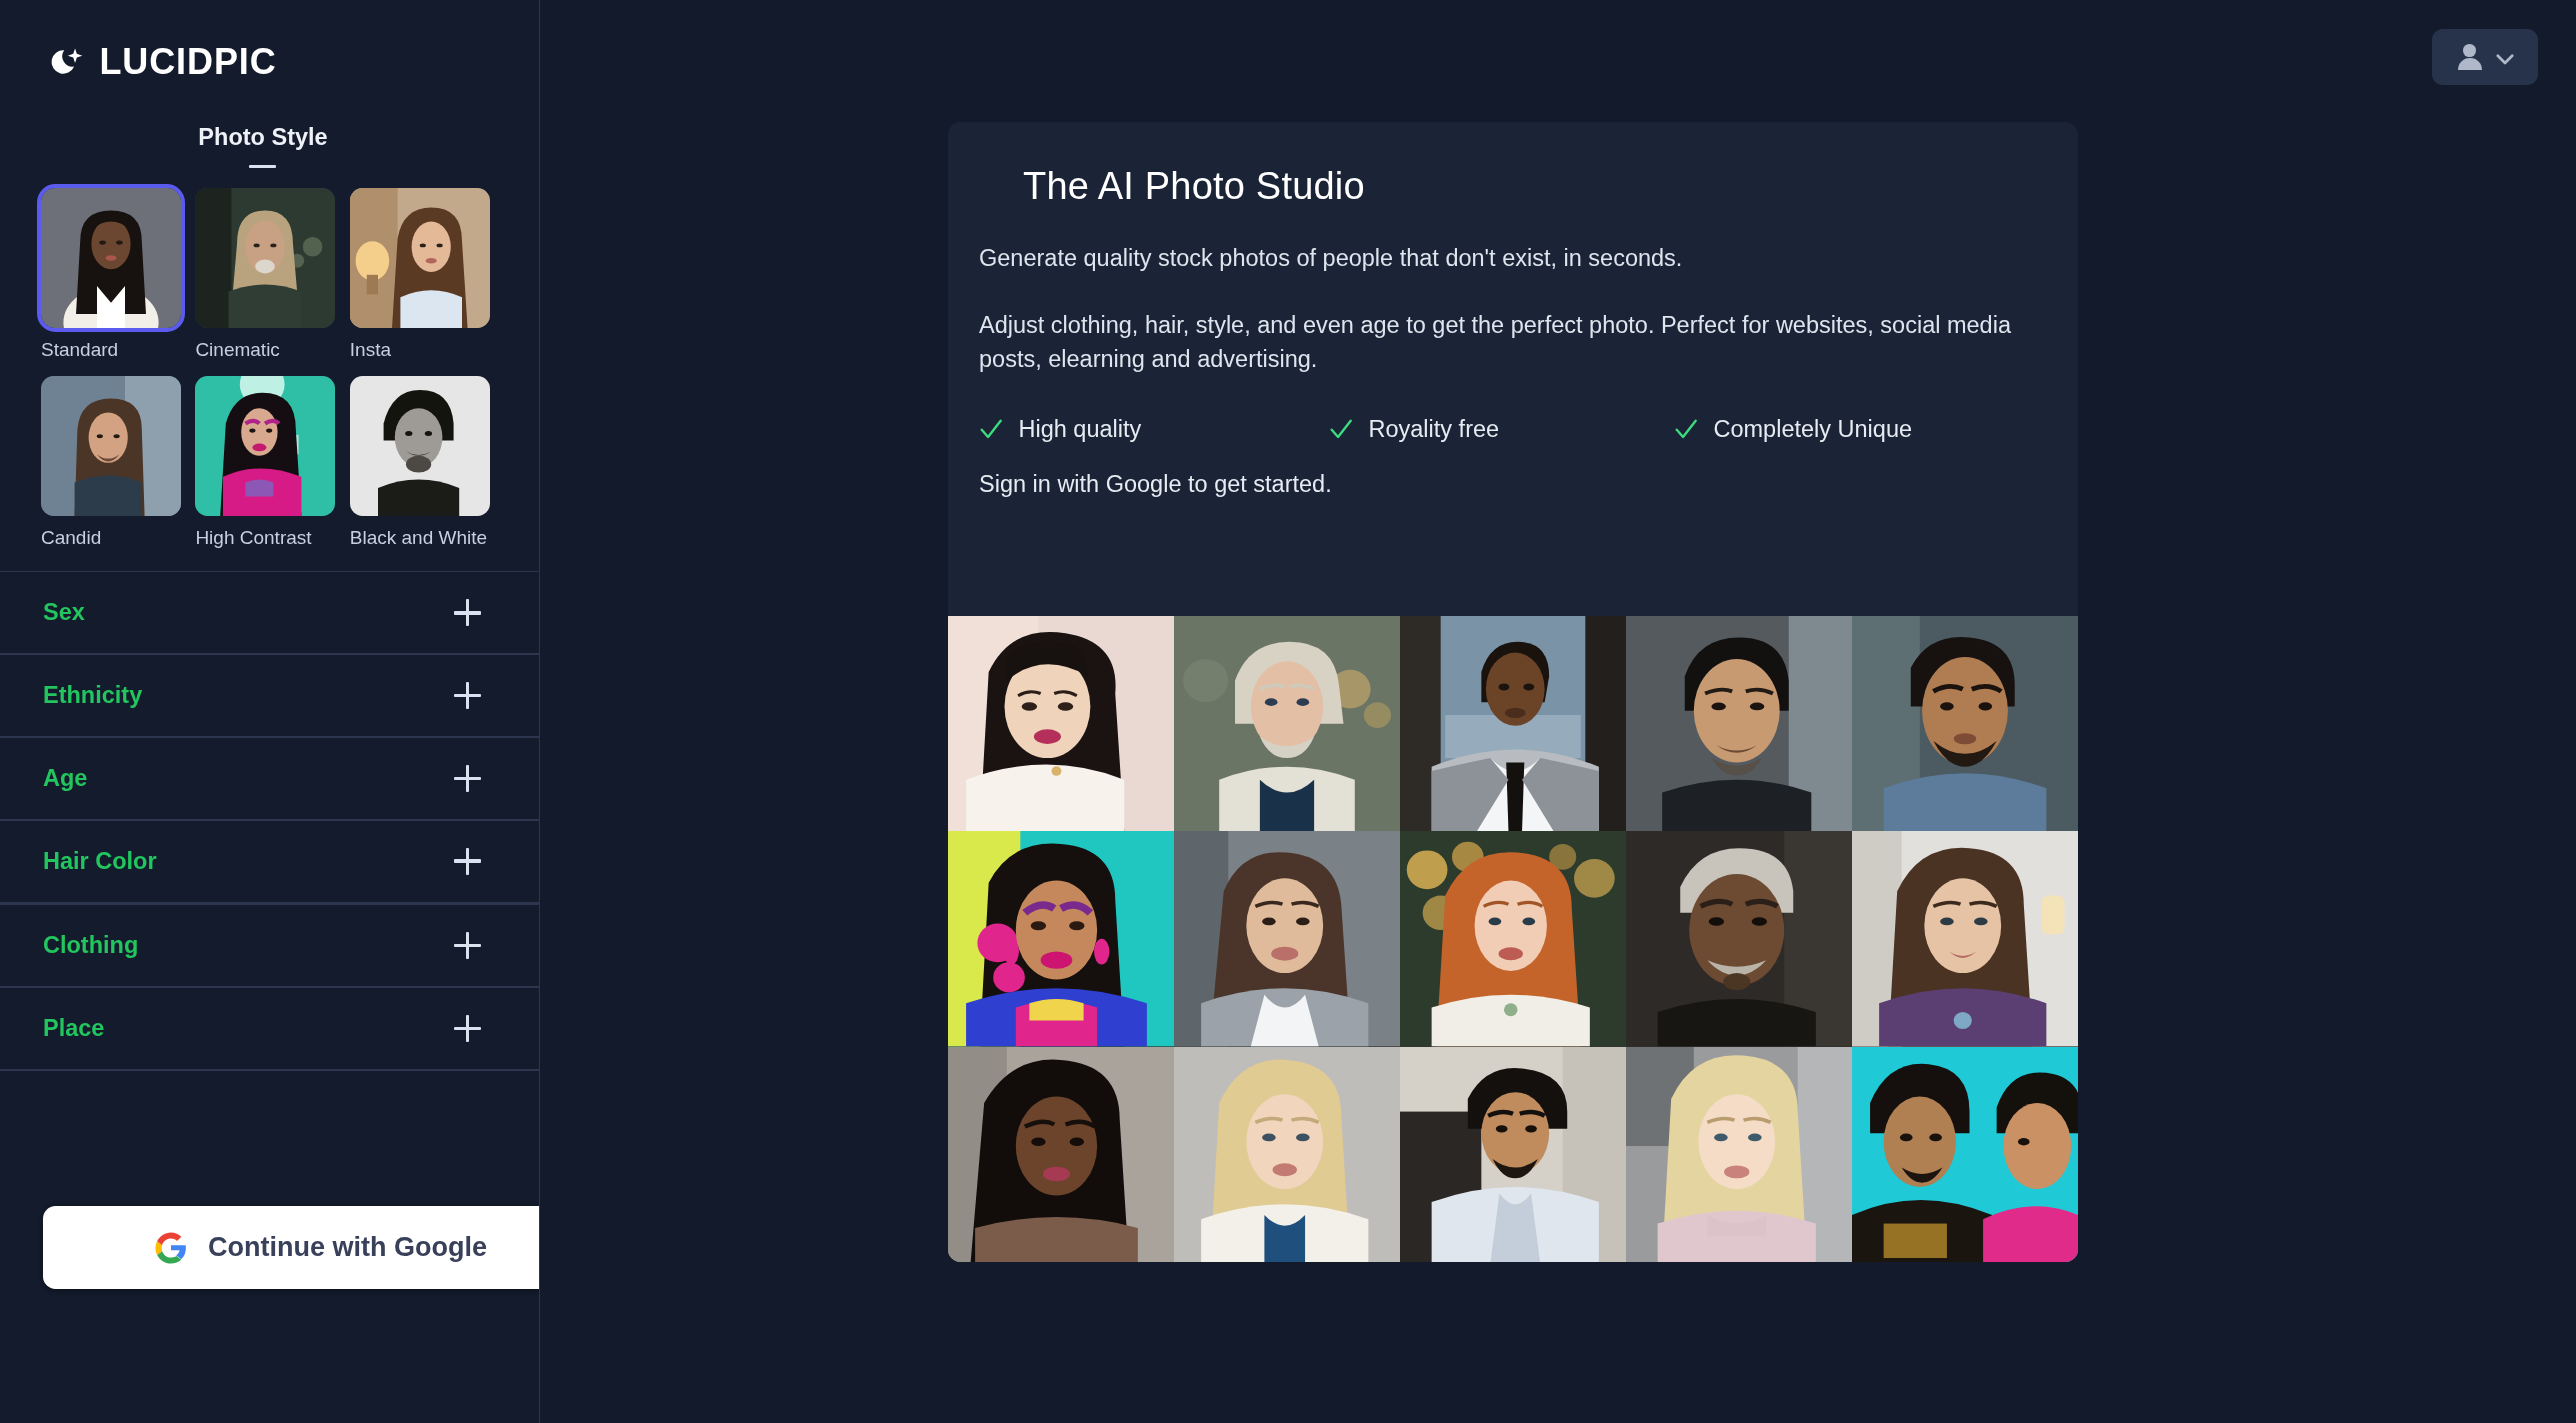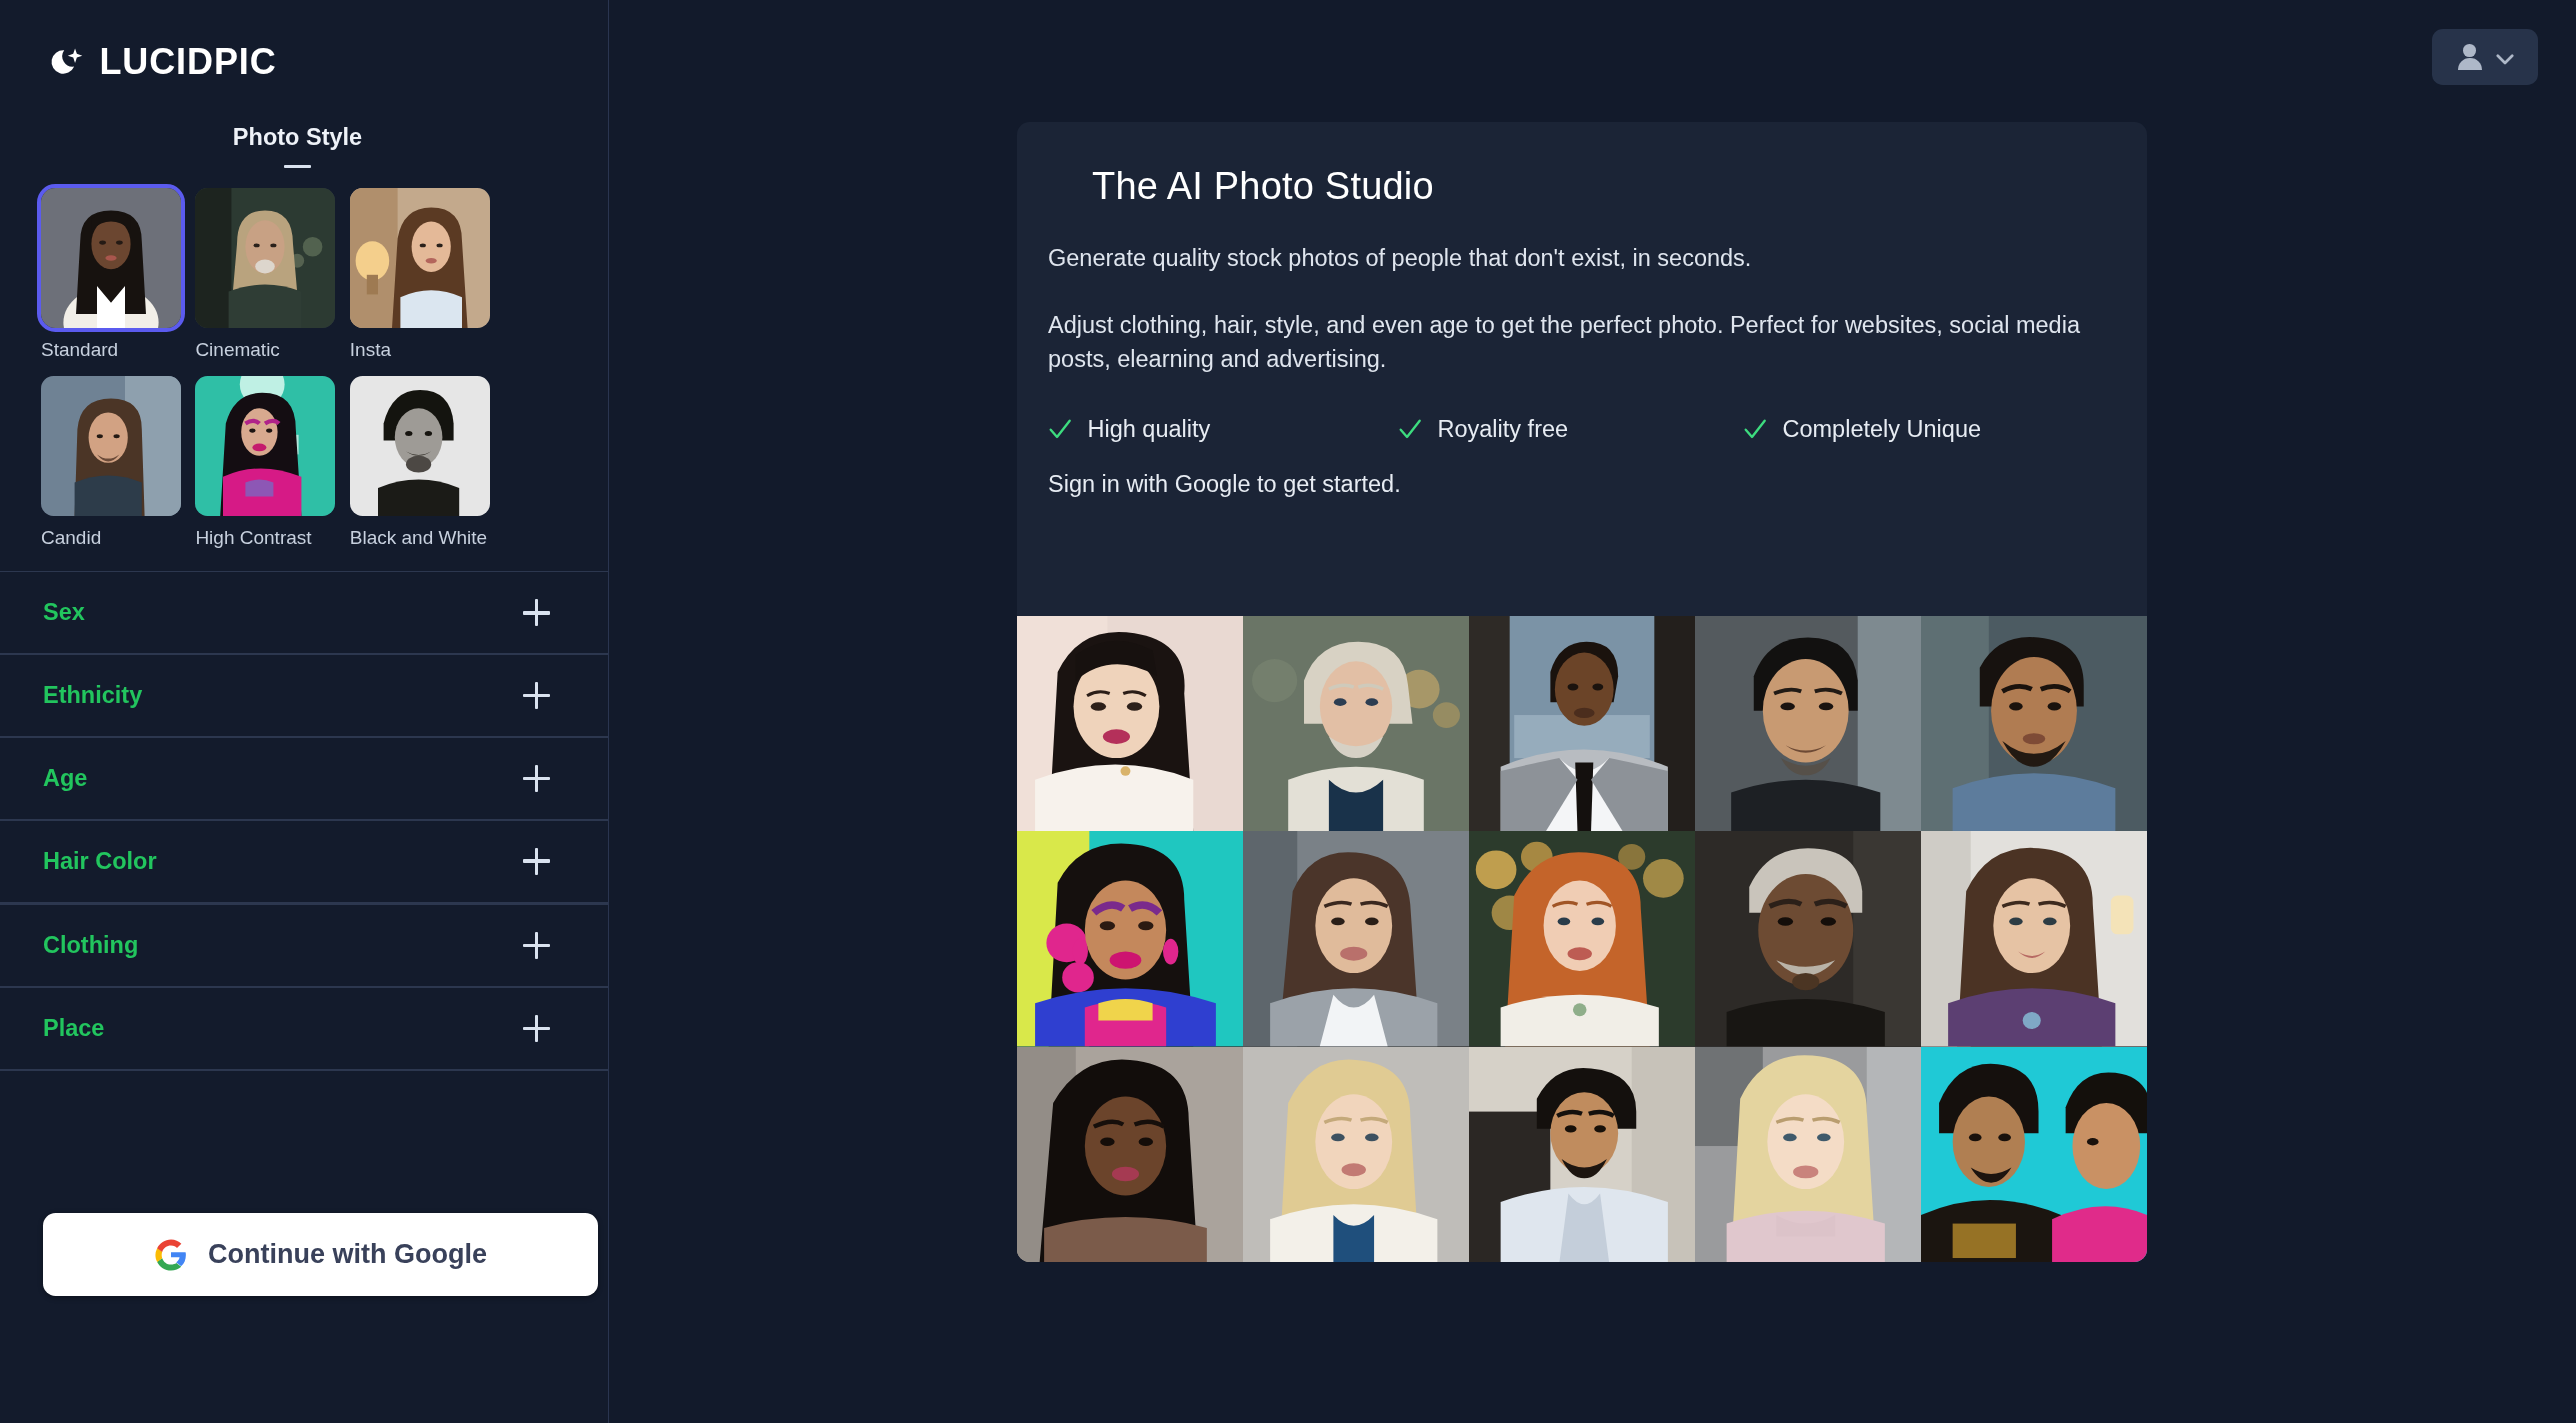--- a/index.html
+++ b/index.html
@@ -6,21 +6,21 @@
   html, body {
     width:2576px; height:1423px;
     background:#121a2b;
     font-family:"Liberation Sans", sans-serif;
     overflow:hidden;
   }
   .app { position:relative; width:2576px; height:1423px; background:#121a2b; display:flex; }
 
   
   .sidebar {
-    width:609px; height:1423px;
+    width:540px; height:1423px;
     background:#131b2c;
     border-right:1.8px solid #2a3550;
     position:relative;
     overflow:hidden;
   }
   .logo-wrap { display:flex; align-items:center; gap:14.4px; padding:41px 0 0 47px; }
   .logo-mark { width:38px; height:38px; position:relative; flex:0 0 auto; }
   .logo-text { font-size:36px; font-weight:700; color:#ffffff; letter-spacing:0.9px; }
 
   .section-head {
@@ -51,21 +51,21 @@
   .acc-row {
     height:81px; display:flex; align-items:center; justify-content:space-between;
     padding:0 56px 0 43px; cursor:pointer;
   }
   .acc-label { font-size:23.5px; font-weight:700; color:#22c55e; }
 
   .google-btn {
     position:absolute; left:43px; top:1206px; width:555px; height:83px;
     background:#ffffff; border-radius:12.6px;
     display:flex; align-items:center; justify-content:center; gap:20px;
-    cursor:pointer; box-shadow:0 1.8px 5.4px rgba(0,0,0,.35);margin-top:7px;
+    cursor:pointer; box-shadow:0 1.8px 5.4px rgba(0,0,0,.35);
   }
   .google-btn .gtext { font-size:27px; font-weight:700; color:#39415a; }
   .gicon { width:34px; height:34px; position:relative; flex:0 0 auto; }
 
   
   .main { flex:1; position:relative; }
   .userbtn {
     position:absolute; right:38px; top:29px; width:106px; height:56px;
     background:#27334a; border-radius:10.8px;
     display:flex; align-items:center; justify-content:center; gap:12.6px; cursor:pointer;

